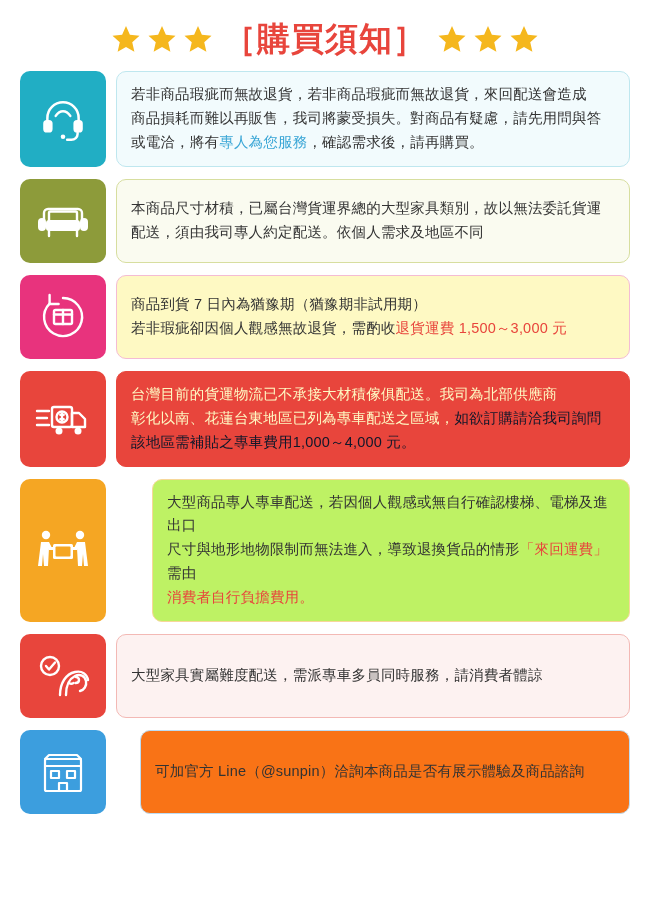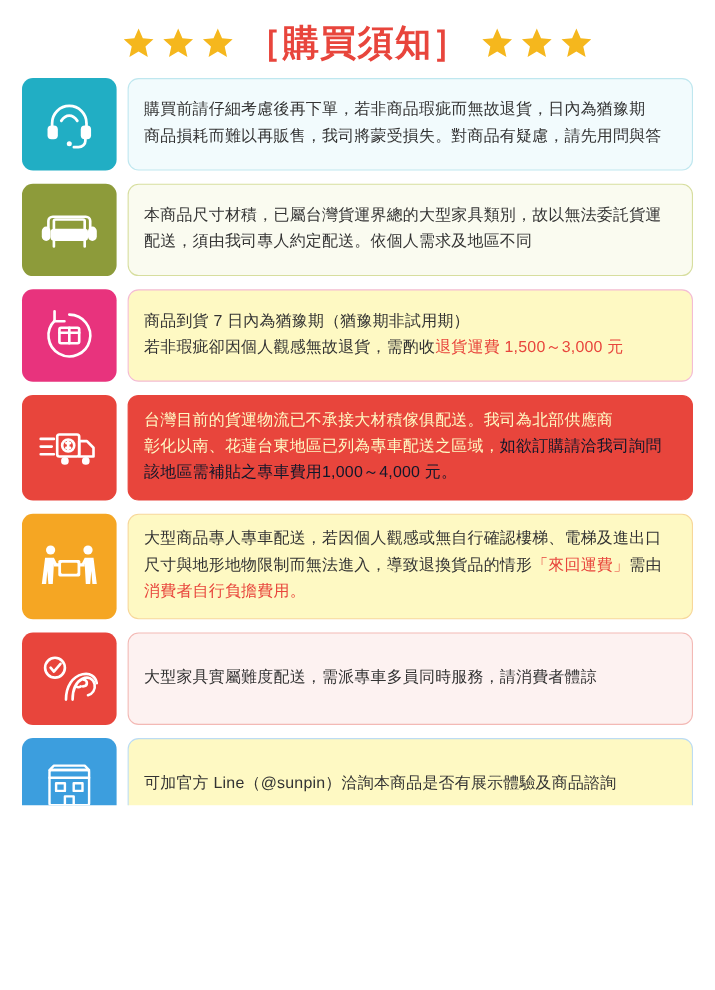--- a/index.html
+++ b/index.html
@@ -3,21 +3,21 @@
 <meta charset="utf-8">
 <style>
   * { box-sizing: border-box; }
   html, body {
     margin: 0; padding: 0;
     width: 650px; height: 900px;
     background: #ffffff;
     font-family: "Liberation Sans", sans-serif;
   }
   .page {
-    width: 650px; height: 732px;
+    width: 650px; height: 900px;
     position: relative;
     background: #ffffff;
     padding: 0;
     overflow: hidden;
   }
 
   
   .title-row {
     display: flex;
     align-items: center;
@@ -89,27 +89,27 @@
   .r2 .icon-box { background: #8d9b3a; }
   .r2 .text-box { background: #fafbf0; border-color: #d7de9f; color: #333; }
 
   .r3 .icon-box { background: #e8337d; }
   .r3 .text-box { background: #fef9c3; border-color: #f4bcd4; color: #333; }
 
   .r4 .icon-box { background: #e8453c; }
   .r4 .text-box { background: #e8453c; border-color: #e8453c; color: #ffffff; }
 
   .r5 .icon-box { background: #f5a623; }
-  .r5 .text-box { background: #fef9c3; border-color: #f7d79a; color: #333; }
+  .r5 .text-box { background: #bef264; border-color: #f7d79a; color: #333; margin-left: 36px; }
 
   .r6 .icon-box { background: #e8453c; }
   .r6 .text-box { background: #fdf2f1; border-color: #f3b9b5; color: #333; }
 
   .r7 .icon-box { background: #3c9ede; }
-  .r7 .text-box { background: #fef9c3; border-color: #bcdcf3; color: #333; }
+  .r7 .text-box { background: #f97316; border-color: #bcdcf3; color: #333; margin-left: 24px; }
 
   .r7 .text-box { justify-content: center; }
   .r7 { min-height: 84px; }
 </style>
 </head>
 <body>
 
 <div class="page">
 
   <div class="title-row">
@@ -153,22 +153,23 @@
         <svg width="50" height="50" viewBox="0 0 48 48" fill="none" stroke="#ffffff" stroke-width="2.4" stroke-linecap="round" stroke-linejoin="round">
           <path d="M9 27v-4a15 15 0 0 1 30 0v4"></path>
           <rect x="5" y="25" width="9" height="12" rx="3.5" fill="#ffffff" stroke="none"></rect>
           <rect x="34" y="25" width="9" height="12" rx="3.5" fill="#ffffff" stroke="none"></rect>
           <path d="M38 37v1.5c0 3-2.6 5.5-6 5.5h-4"></path>
           <circle cx="24" cy="41" r="2.2" fill="#ffffff" stroke="none"></circle>
           <path d="M17 21c2-3 5-4.5 7-4.5s5 1.5 7 4.5"></path>
         </svg>
       </div>
       <div class="text-box">
-        <p>購買前請仔細考慮後再下單，若非商品瑕疵而無故退貨，日內為猶豫期</p>
+        <p>若非商品瑕疵而無故退貨，若非商品瑕疵而無故退貨，來回配送會造成</p>
         <p>商品損耗而難以再販售，我司將蒙受損失。對商品有疑慮，請先用問與答</p>
+        <p>或電洽，將有<span class="hl-blue">專人為您服務</span>，確認需求後，請再購買。</p>
       </div>
     </div>
 
     <div class="row r2">
       <div class="icon-box">
         <svg width="56" height="46" viewBox="0 0 56 46" fill="none" stroke="#ffffff" stroke-width="2.4" stroke-linecap="round" stroke-linejoin="round">
           <path d="M9 22v-7a4 4 0 0 1 4-4h30a4 4 0 0 1 4 4v7"></path>
           <path d="M14 22V15a1.5 1.5 0 0 1 1.5-1.5h25A1.5 1.5 0 0 1 42 15v7"></path>
           <rect x="3" y="20" width="8" height="13" rx="4" fill="#ffffff" stroke="none"></rect>
           <rect x="45" y="20" width="8" height="13" rx="4" fill="#ffffff" stroke="none"></rect>

